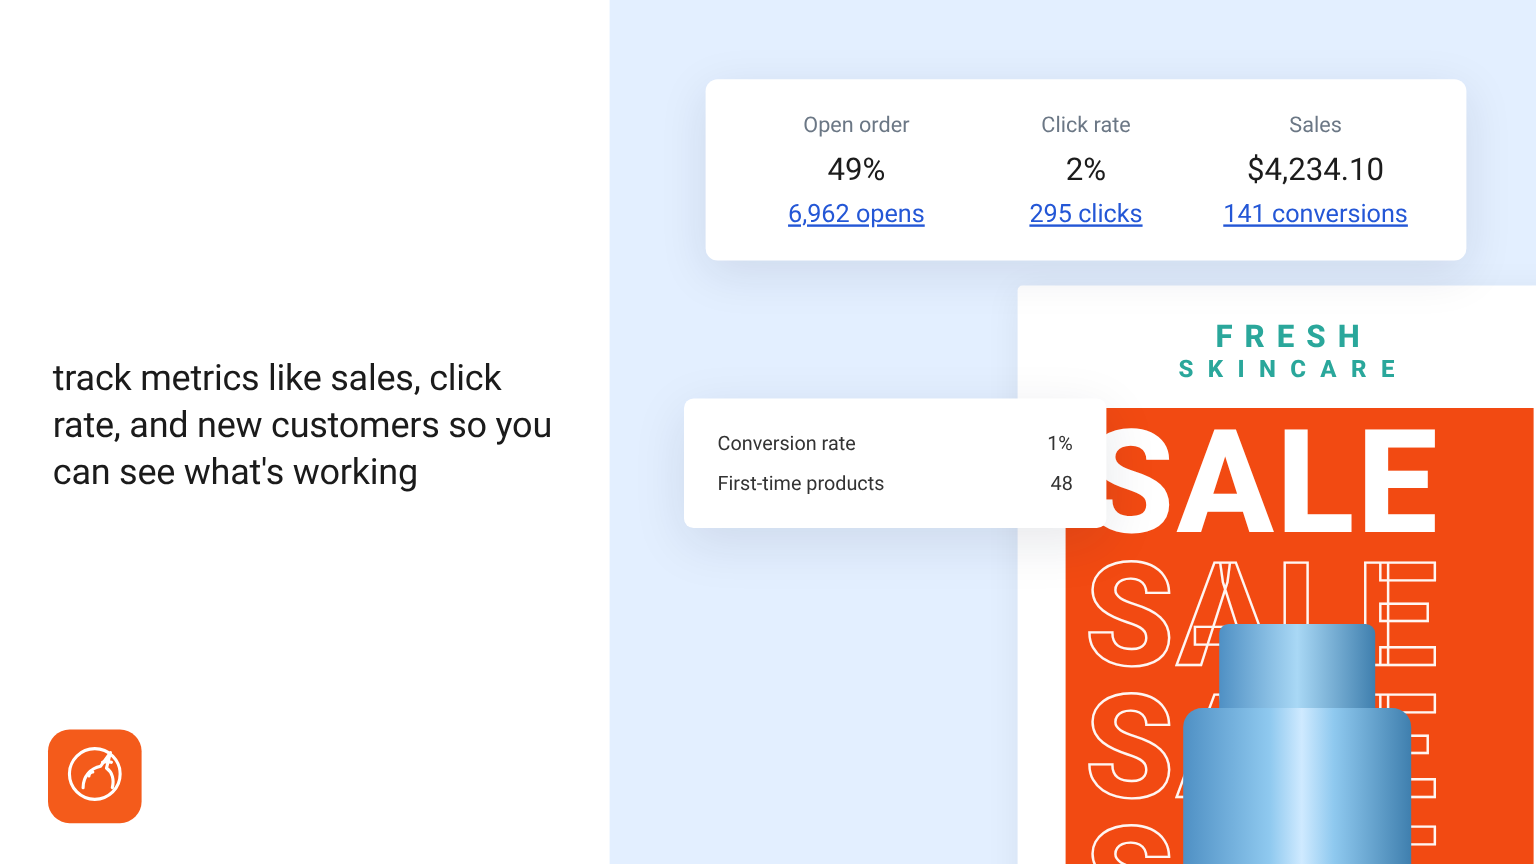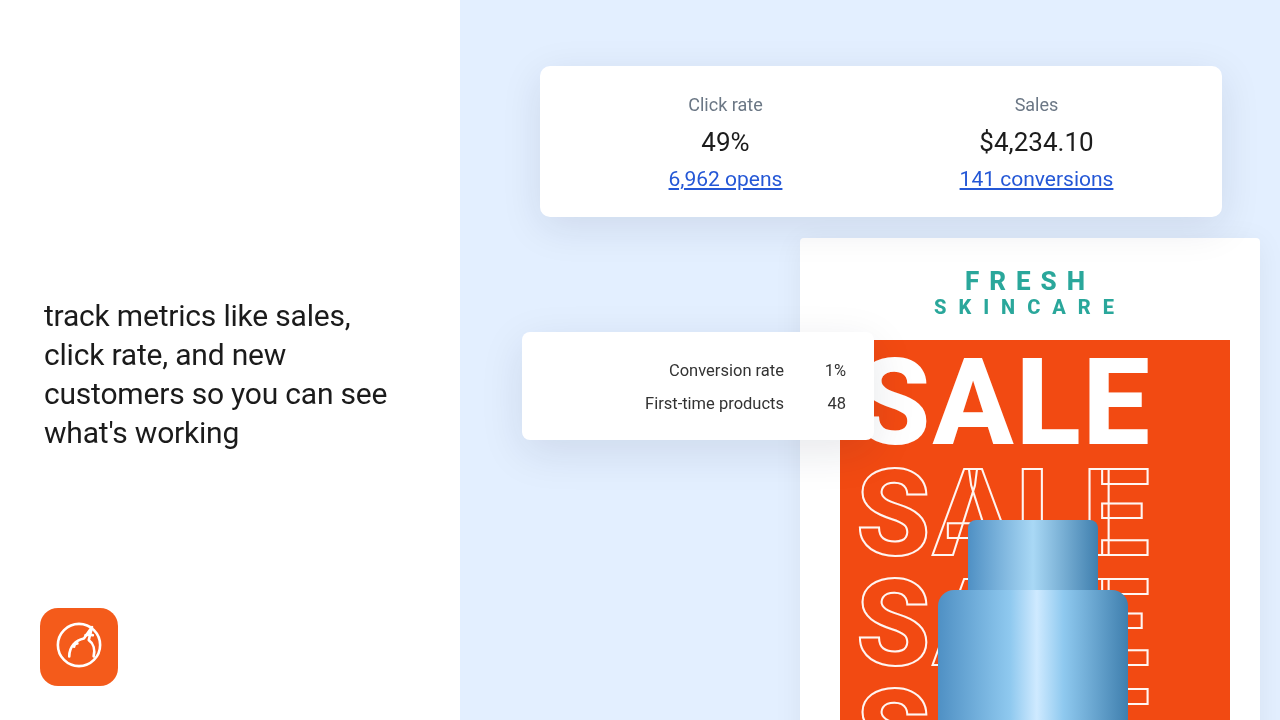--- a/index.html
+++ b/index.html
@@ -1,21 +1,21 @@
 <!DOCTYPE html>
 <html><head>
 <meta charset="utf-8">
 <style>
   * { box-sizing: border-box; margin: 0; padding: 0; }
   html, body { width: 1280px; height: 720px; overflow: hidden; font-family: -apple-system, BlinkMacSystemFont, "Segoe UI", Roboto, Helvetica, Arial, sans-serif; }
   body { display: flex; background: #fff; }
 
   
   .left {
-    width: 460px;
+    width: 508px;
     height: 100%;
     background: #fff;
     position: relative;
     padding: 0 52px;
   }
   .headline {
     position: absolute;
     top: 296px;
     left: 44px;
     right: 44px;
@@ -155,21 +155,21 @@
     top: 332px;
     left: 62px;
     width: 352px;
     background: #fff;
     border-radius: 8px;
     box-shadow: 0 12px 44px rgba(20,30,60,0.10);
     padding: 22px 28px 20px;
   }
   .detail-row {
     display: flex;
-    justify-content: flex-end;
+    justify-content: space-between;
     font-size: 16.5px;
     color: #333;
     padding: 7px 0;
   }
   .detail-row .k { color: #333; }
   .detail-row .v { color: #333; min-width: 62px; text-align: right; }
 </style>
 </head>
 <body>
 
@@ -204,23 +204,28 @@
       </div>
       <div class="tube">
         <div class="cap"></div>
         <div class="body"></div>
       </div>
     </div>
   </div>
 
   <div class="metrics-card">
     <div class="metric">
-      <div class="metric-label">Click rate</div>
+      <div class="metric-label">Open order</div>
       <div class="metric-value">49%</div>
       <div class="metric-link">6,962 opens</div>
+    </div>
+    <div class="metric">
+      <div class="metric-label">Click rate</div>
+      <div class="metric-value">2%</div>
+      <div class="metric-link">295 clicks</div>
     </div>
     <div class="metric">
       <div class="metric-label">Sales</div>
       <div class="metric-value">$4,234.10</div>
       <div class="metric-link">141 conversions</div>
     </div>
   </div>
 
   <div class="detail-card">
     <div class="detail-row">

